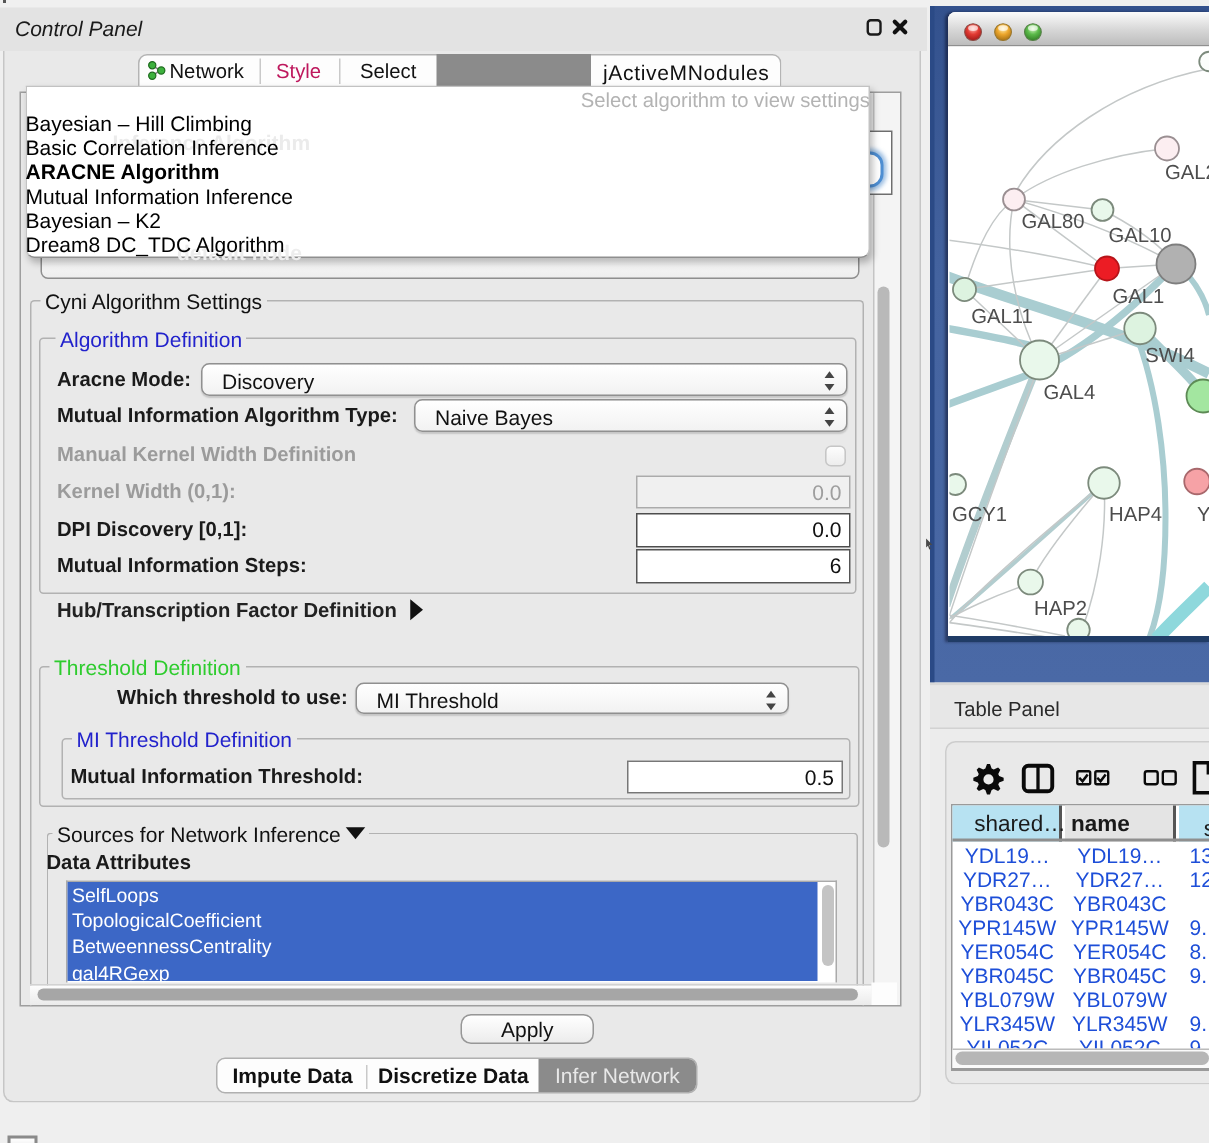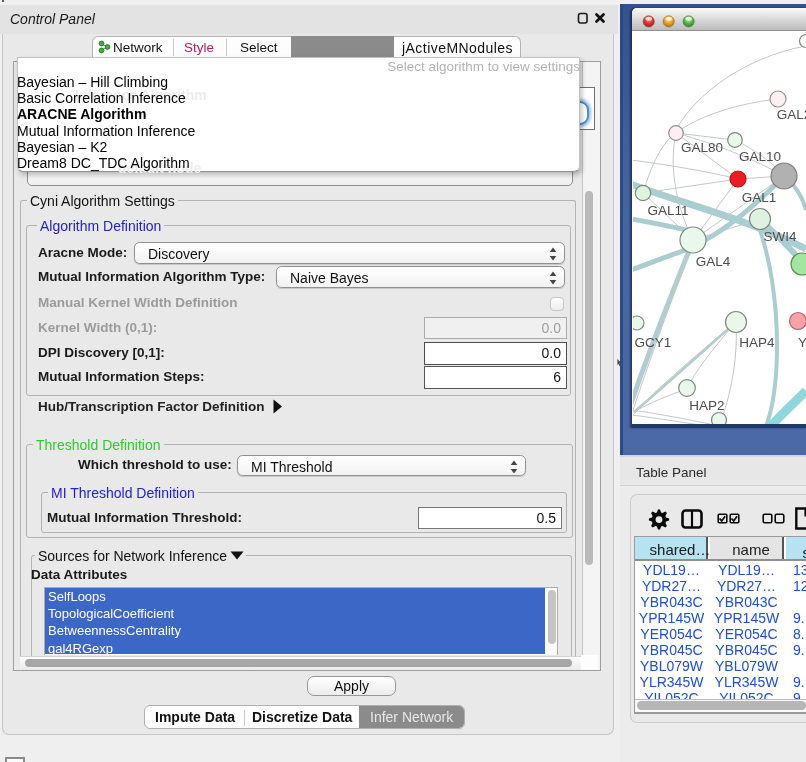--- a/index.html
+++ b/index.html
@@ -297,21 +297,21 @@
 </svg>
 
 <div class="abs" style="left:634px;top:536px;width:172px;height:178px;background:#fff;border:1px solid #9a9a9a;border-right:none;"></div>
 <div class="abs" style="left:635px;top:537px;width:72.5px;height:24px;background:#b7e2f2;border-right:2px solid #555;"></div>
 <div class="abs" style="left:709.5px;top:537px;width:74.5px;height:24px;background:#e4e4e4;border-right:2px solid #555;"></div>
 <div class="abs" style="left:786px;top:537px;width:20px;height:24px;background:#b7e2f2;overflow:hidden;">
       <span style="position:absolute;left:16.5px;top:7px;font-size:15px;color:#1a1a1a;">sha</span>
     </div>
 <div class="abs" style="left:635px;top:559px;width:171px;height:2px;background:#8f8f8f;"></div>
 <div class="abs" style="left:648px;top:541px;width:64px;text-align:center;font-size:15px;color:#1a1a1a;">shared…</div>
-<div class="abs" style="left:714px;top:541px;width:74px;text-align:center;font-size:15px;color:#1a1a1a;">name</div>
+<div class="abs" style="left:714px;top:541px;width:74px;text-align:left;font-size:15px;color:#1a1a1a;font-weight:bold;">name</div>
 <div class="abs" style="left:635px;top:562px;width:207px;height:139px;overflow:hidden;font-size:14px;color:#1d4ed8;">
  <div style="position:absolute;left:0;top:0;width:73px;text-align:center;line-height:16px;">
  YDL19…<br>YDR27…<br>YBR043C<br>YPR145W<br>YER054C<br>YBR045C<br>YBL079W<br>YLR345W<br>YIL052C</div>
  <div style="position:absolute;left:75px;top:0;width:73px;text-align:center;line-height:16px;">
  YDL19…<br>YDR27…<br>YBR043C<br>YPR145W<br>YER054C<br>YBR045C<br>YBL079W<br>YLR345W<br>YIL052C</div>
  <div style="position:absolute;left:158px;top:0;width:40px;line-height:16px;">
  13<br>12<br><br>9.<br>8.<br>9.<br><br>9.<br>9.</div>
 </div>
 
 <div class="abs" style="left:635px;top:699px;width:171px;height:13px;background:#fafafa;border-top:1px solid #bbb;"></div>

